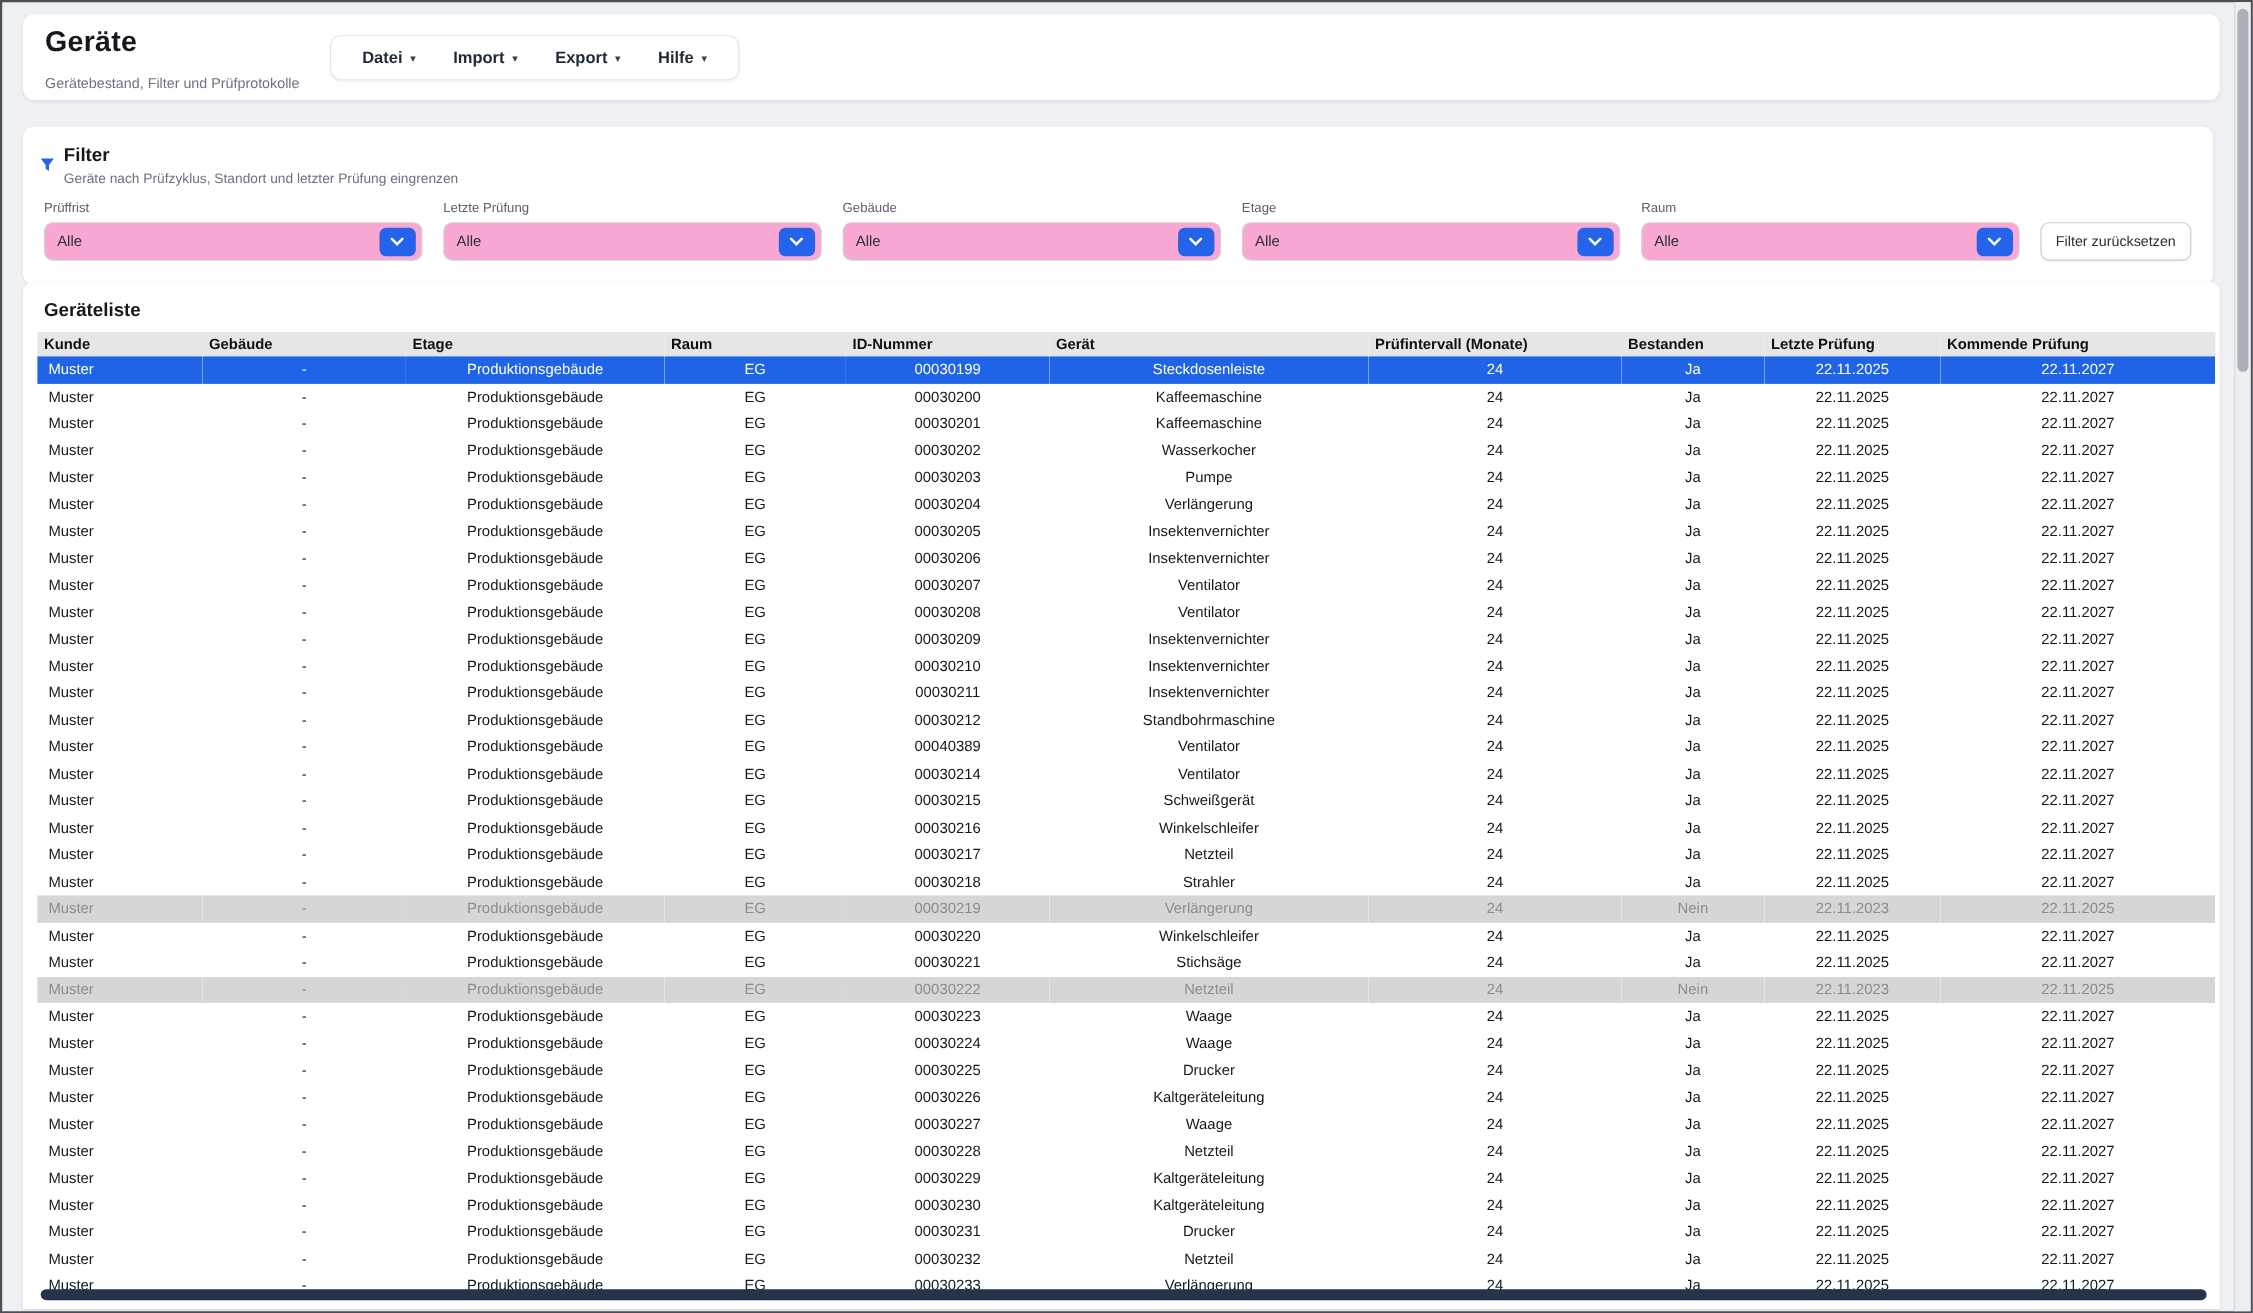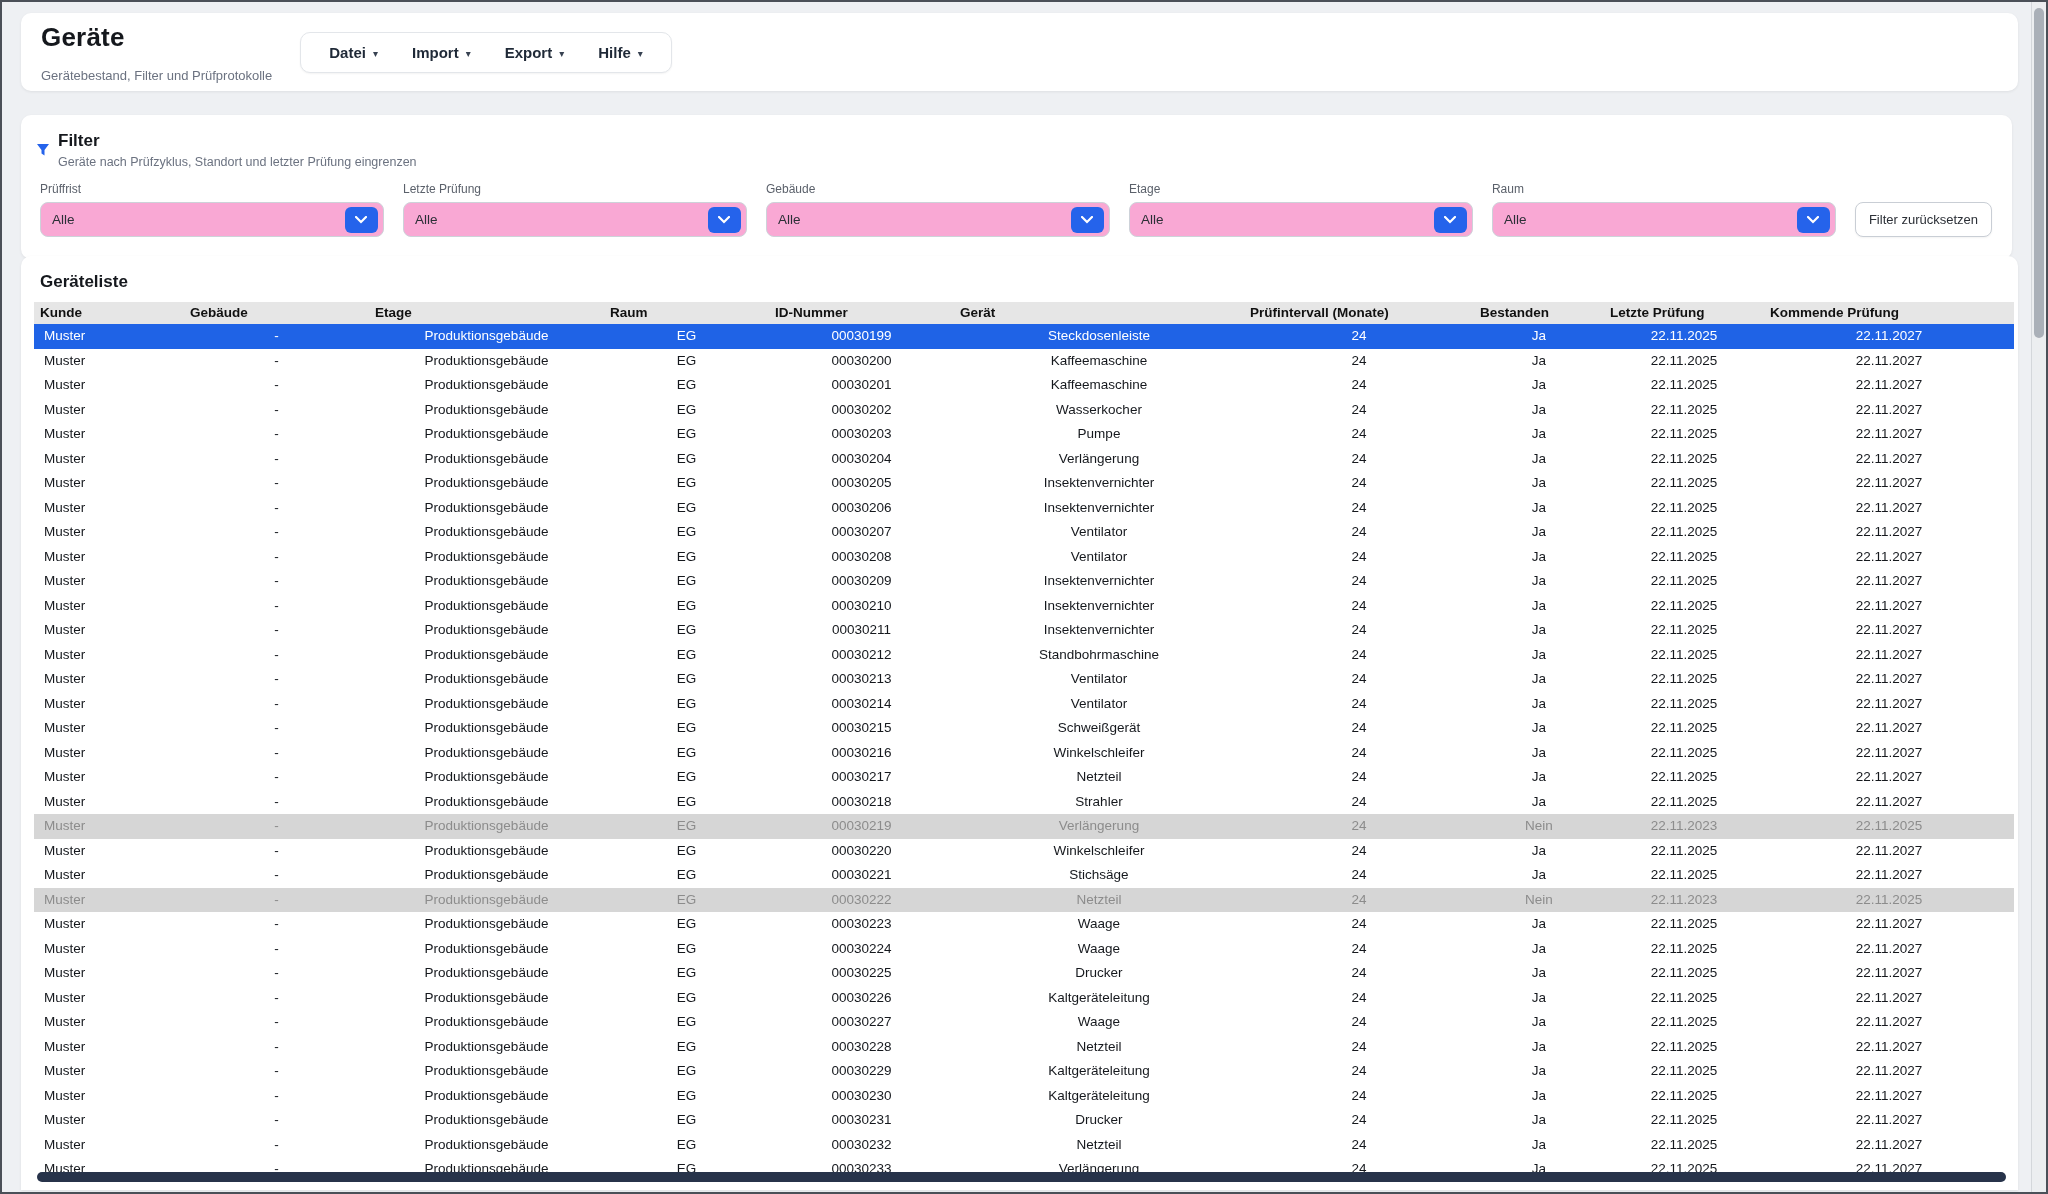--- a/index.html
+++ b/index.html
@@ -412,21 +412,21 @@
           <td>24</td>
           <td>Ja</td>
           <td>22.11.2025</td>
           <td>22.11.2027</td>
         </tr>
         <tr>
           <td>Muster</td>
           <td>-</td>
           <td>Produktionsgebäude</td>
           <td>EG</td>
-          <td>00030213</td>
+          <td>00040389</td>
           <td>Ventilator</td>
           <td>24</td>
           <td>Ja</td>
           <td>22.11.2025</td>
           <td>22.11.2027</td>
         </tr>
         <tr>
           <td>Muster</td>
           <td>-</td>
           <td>Produktionsgebäude</td>

